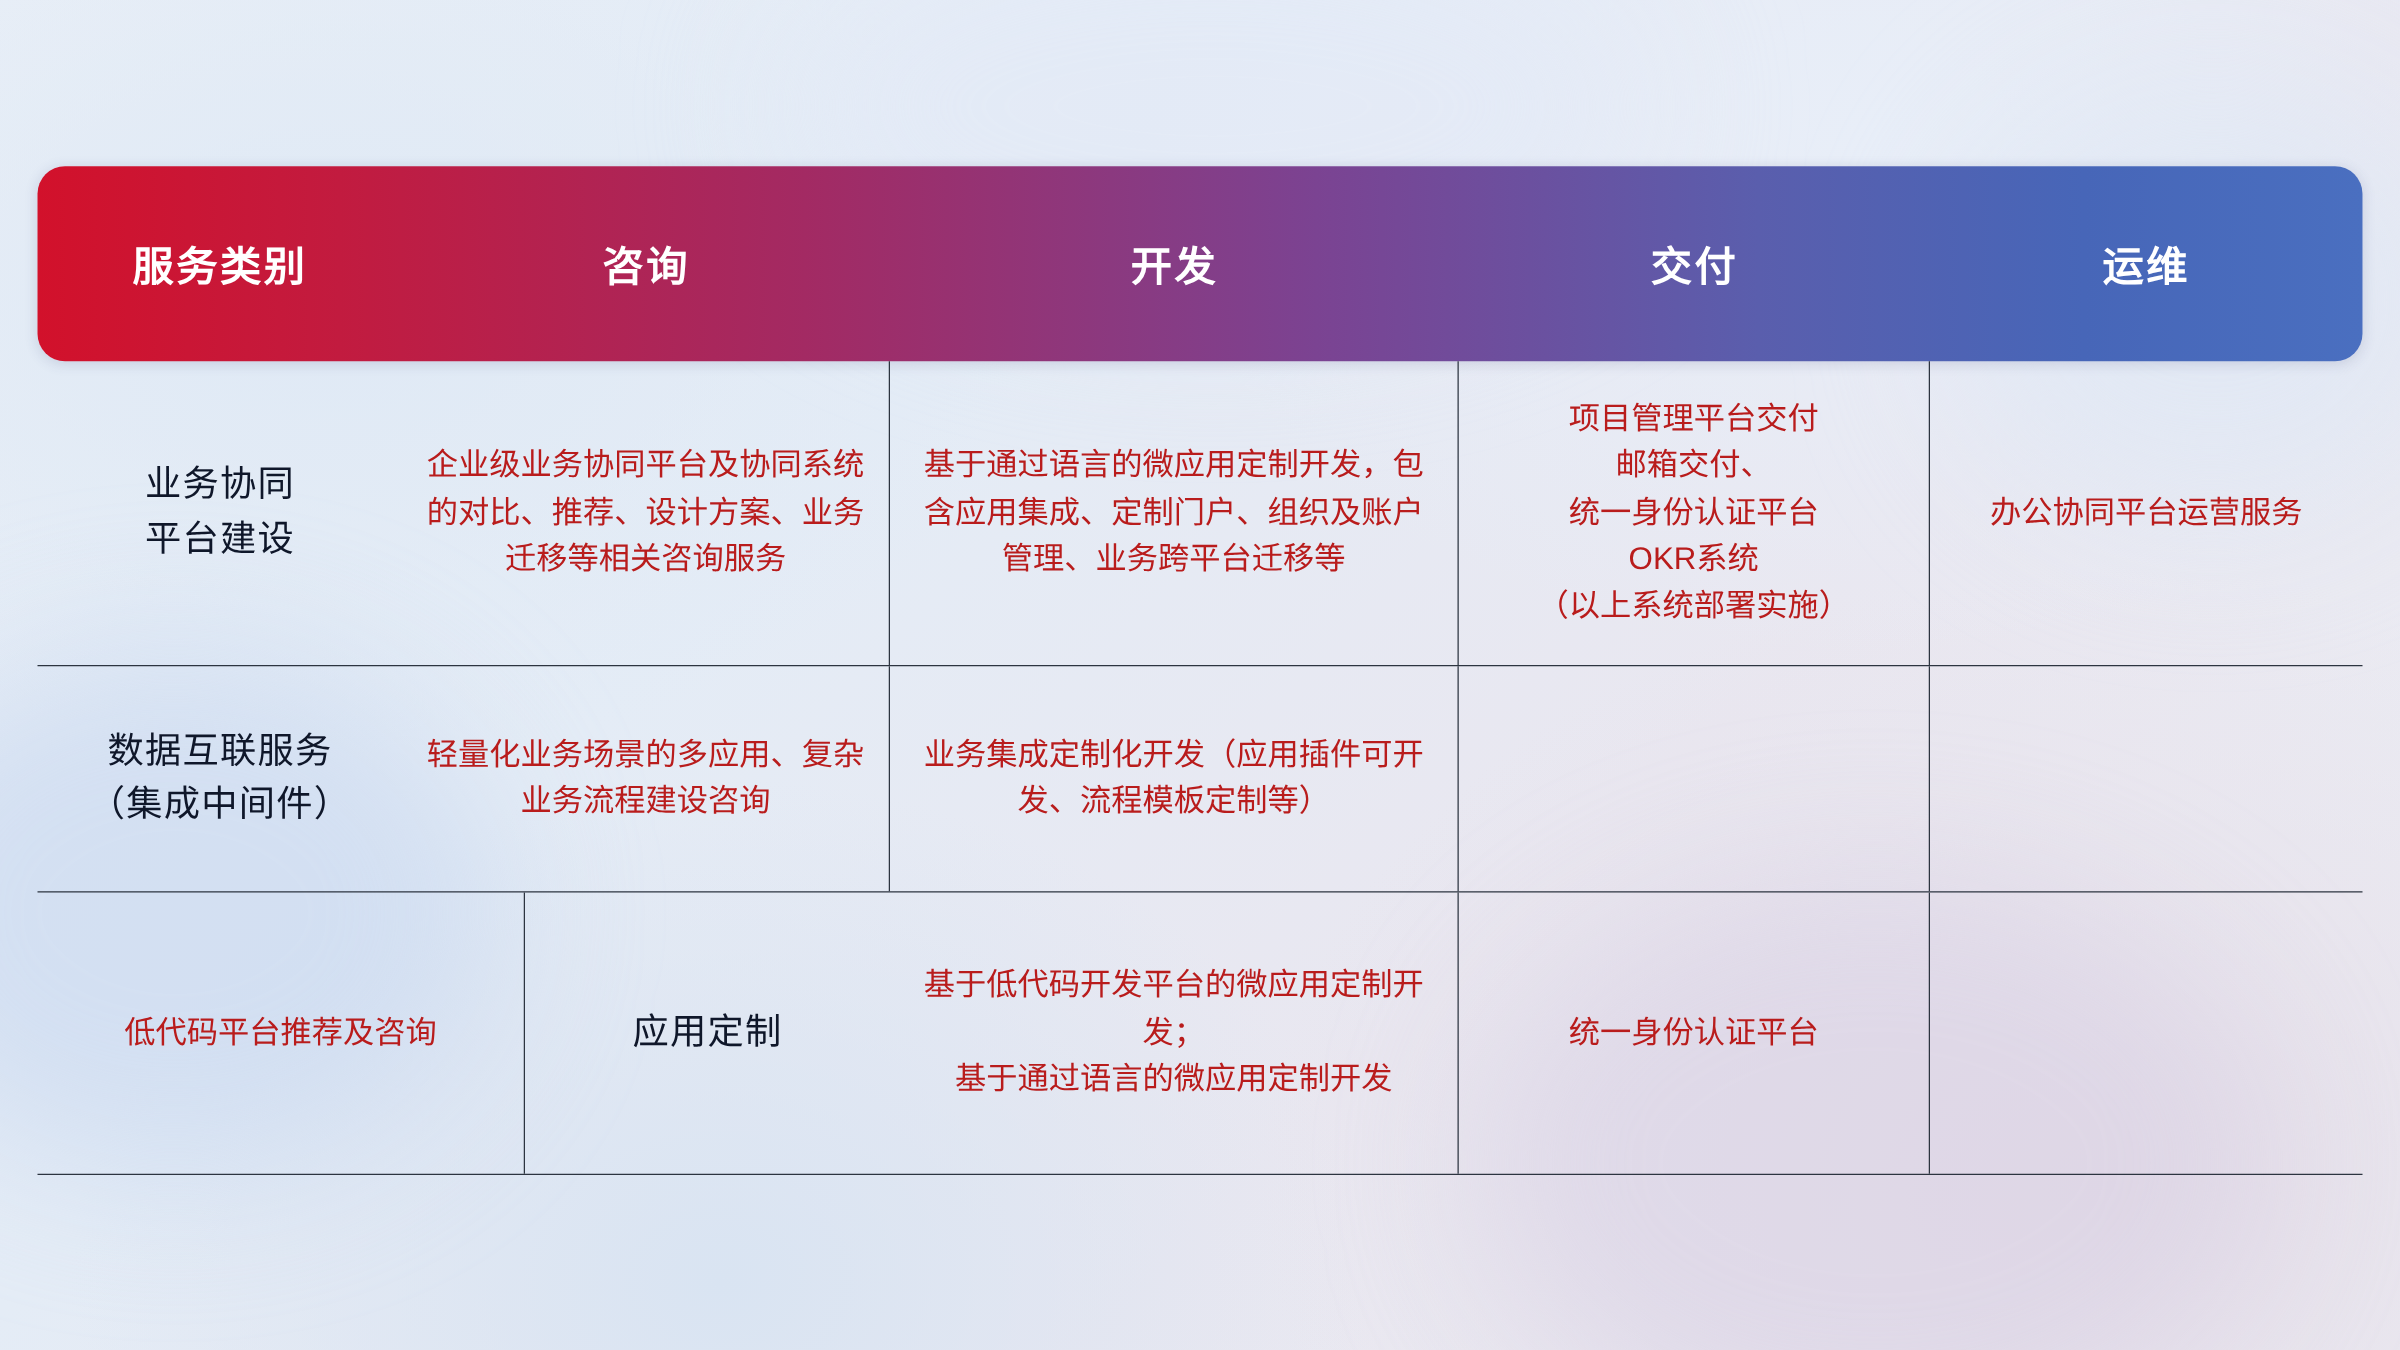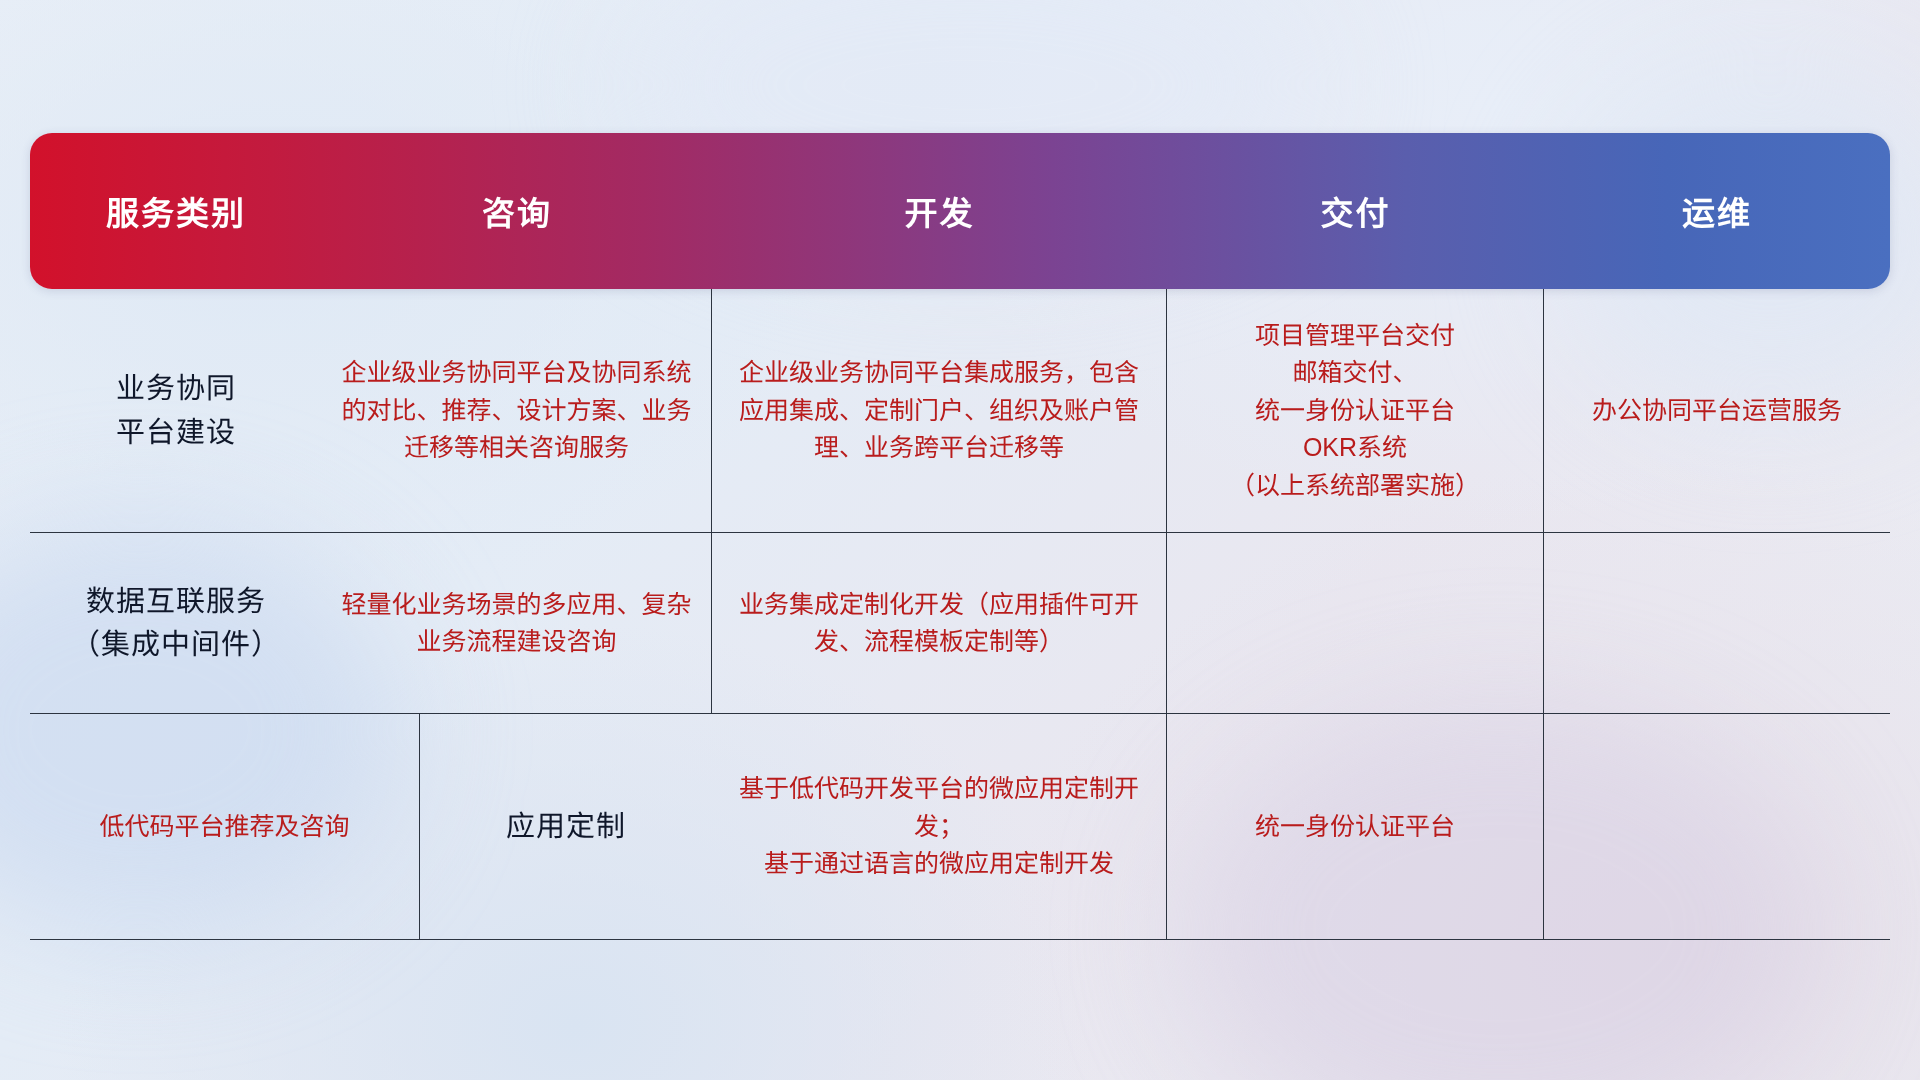--- a/index.html
+++ b/index.html
@@ -128,21 +128,21 @@
       <div class="th c3">交付</div>
       <div class="th c4">运维</div>
     </div>
 
     <div class="table-body">
 
       <div class="row row-0">
         <div class="cell cat c0 pre">业务协同
 平台建设</div>
         <div class="cell c1 pre">企业级业务协同平台及协同系统的对比、推荐、设计方案、业务迁移等相关咨询服务</div>
-        <div class="cell c2 pre">企业级业务协同平台集成服务，包含应用集成、定制门户、组织及账户管理、业务跨平台迁移等</div>
+        <div class="cell c2 pre">基于通过语言的微应用定制开发，包含应用集成、定制门户、组织及账户管理、业务跨平台迁移等</div>
         <div class="cell c3 pre">项目管理平台交付
 邮箱交付、
 统一身份认证平台
 OKR系统
 （以上系统部署实施）</div>
         <div class="cell c4 pre">办公协同平台运营服务</div>
       </div>
 
       <div class="row row-1">
         <div class="cell cat c0 pre">数据互联服务

